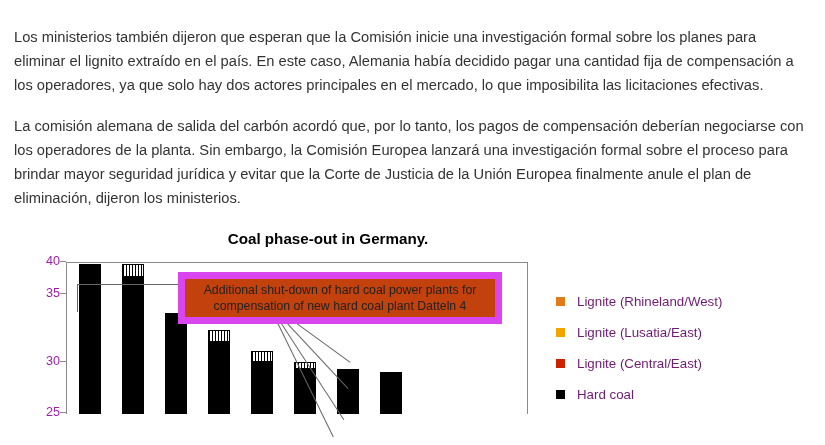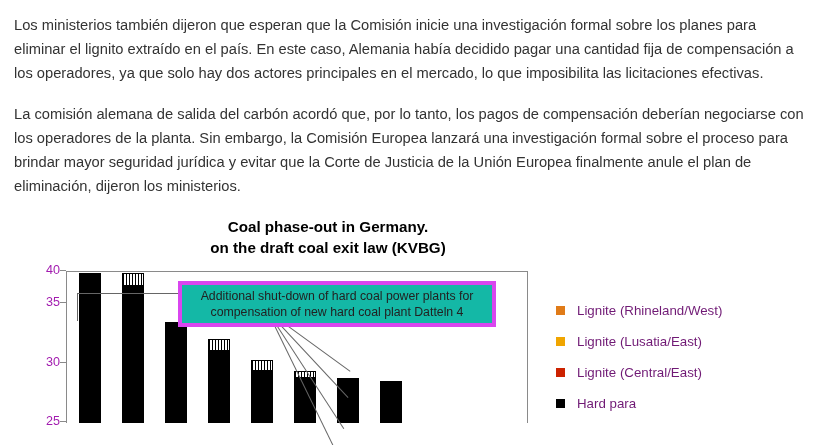--- a/index.html
+++ b/index.html
@@ -11,21 +11,21 @@
     width: 825px;
     height: 445px;
     overflow: hidden;
     font-family: "Liberation Sans", sans-serif;
     color: #2b2b2b;
   }
   .article {
     padding: 10px 18px 0 14px;
   }
   .article p {
-    margin: 4px 0 18px 0;
+    margin: 16px 0 18px 0;
     font-size: 14.7px;
     line-height: 1.62;
     color: #333333;
   }
   .figure {
     position: relative;
     margin-top: 4px;
     width: 656px;
     height: 230px;
   }
@@ -92,22 +92,22 @@
       repeating-linear-gradient(to right,
         #000 0px, #000 1px, #ffffff 1px, #ffffff 3px);
     border: 1px solid #000;
     box-sizing: border-box;
   }
   .annot {
     position: absolute;
     left: 178px;
     top: 10px;
     width: 300px;
-    border: 4px solid #d946ef;
-    background: #14b8a6;
+    border: 7px solid #d946ef;
+    background: #c2410c;
     font-size: 12.3px;
     line-height: 1.33;
     color: #222;
     padding: 3px 5px;
     text-align: center;
   }
   .leader {
     position: absolute;
     height: 0;
     border-top: 1px solid #666;
@@ -138,34 +138,33 @@
 
 <div class="article">
   <p>Los ministerios también dijeron que esperan que la Comisión inicie una investigación formal sobre los planes para eliminar el lignito extraído en el país. En este caso, Alemania había decidido pagar una cantidad fija de compensación a los operadores, ya que solo hay dos actores principales en el mercado, lo que imposibilita las licitaciones efectivas.</p>
   <p>La comisión alemana de salida del carbón acordó que, por lo tanto, los pagos de compensación deberían negociarse con los operadores de la planta. Sin embargo, la Comisión Europea lanzará una investigación formal sobre el proceso para brindar mayor seguridad jurídica y evitar que la Corte de Justicia de la Unión Europea finalmente anule el plan de eliminación, dijeron los ministerios.</p>
 </div>
 
 <div class="figure">
 
   <div class="fig-title">
     <div>Coal phase-out in Germany.</div>
-    <div>on the draft coal exit law (KVBG)</div>
   </div>
 
   <div class="plot-wrap">
 
     <div class="axis-box"></div>
 
     <div class="ytick" style="top:-8px;">
       <span>40</span><span class="dash"></span>
     </div>
     <div class="ytick" style="top:24px;">
       <span>35</span><span class="dash"></span>
     </div>
-    <div class="ytick" style="top:84px;">
+    <div class="ytick" style="top:92px;">
       <span>30</span><span class="dash"></span>
     </div>
     <div class="ytick" style="top:143px;">
       <span>25</span><span class="dash"></span>
     </div>
 
     <div class="bars">
       <div class="bar" style="left:12px; width:22px; height:150px;"></div>
 
       <div class="bar" style="left:55px; width:22px; height:150px;">
@@ -208,18 +207,18 @@
       <div class="legend-row">
         <span class="swatch" style="background:#f0a500;"></span>
         <span>Lignite (Lusatia/East)</span>
       </div>
       <div class="legend-row">
         <span class="swatch" style="background:#cc2200;"></span>
         <span>Lignite (Central/East)</span>
       </div>
       <div class="legend-row">
         <span class="swatch" style="background:#000000;"></span>
-        <span>Hard para</span>
+        <span>Hard coal</span>
       </div>
     </div>
 
   </div>
 </div>
 
 </body></html>

